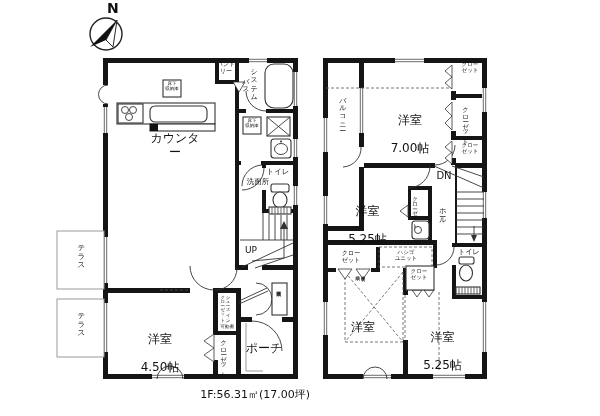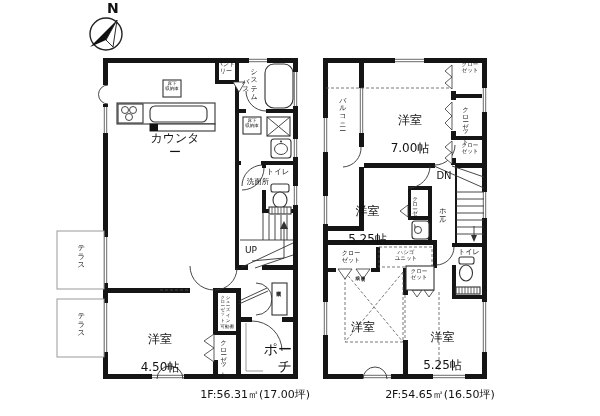--- a/index.html
+++ b/index.html
@@ -283,21 +283,21 @@
   <div class="lbl v" style="left:76px;top:307px;font-size:7.5px;">テラス</div>
   <div class="lbl" style="left:120px;top:318px;width:80px;font-size:12px;">
     <div>洋室</div>
     <div>4.50帖</div>
   </div>
   <div class="lbl v" style="left:219px;top:335px;font-size:6.5px;">クローゼット</div>
   <div class="lbl v" style="left:220px;top:292px;font-size:4.5px;">シューズイン
 クローゼット</div>
   <div class="lbl" style="left:215px;top:324px;width:24px;font-size:4.5px;">可動棚</div>
   <div class="lbl v" style="left:276px;top:287px;font-size:4.5px;">玄関収納</div>
-  <div class="lbl" style="left:252px;top:341px;width:40px;font-size:14px;text-align:right;">ポーチ</div>
+  <div class="lbl" style="left:244px;top:341px;width:40px;font-size:12px;">ポーチ</div>
   <div class="lbl" style="left:95px;top:389px;width:215px;font-size:11px;text-align:right;">1F:56.31㎡(17.00坪)</div>
 
   <div class="lbl v" style="left:338px;top:92px;font-size:7px;">バルコニー</div>
   <div class="lbl" style="left:370px;top:99px;width:80px;font-size:12px;">
     <div>洋室</div>
     <div>7.00帖</div>
   </div>
   <div class="lbl" style="left:456px;top:61px;width:28px;font-size:5.5px;">クロー
 ゼット</div>
   <div class="lbl v" style="left:461px;top:102px;font-size:6.5px;">クローゼット</div>
@@ -319,15 +319,14 @@
 収納</div>
   <div class="lbl" style="left:323px;top:306px;width:80px;font-size:12px;">
     <div>洋室</div>
   </div>
   <div class="lbl" style="left:406px;top:268px;width:26px;font-size:5.5px;">クロー
 ゼット</div>
   <div class="lbl" style="left:405px;top:316px;width:75px;font-size:12px;">
     <div>洋室</div>
     <div>5.25帖</div>
   </div>
-  <div class="lbl" style="left:340px;top:389px;width:200px;font-size:11px;">2F:54.65㎡(16.50坪)</div>
 
 </div>
 
 </body></html>

